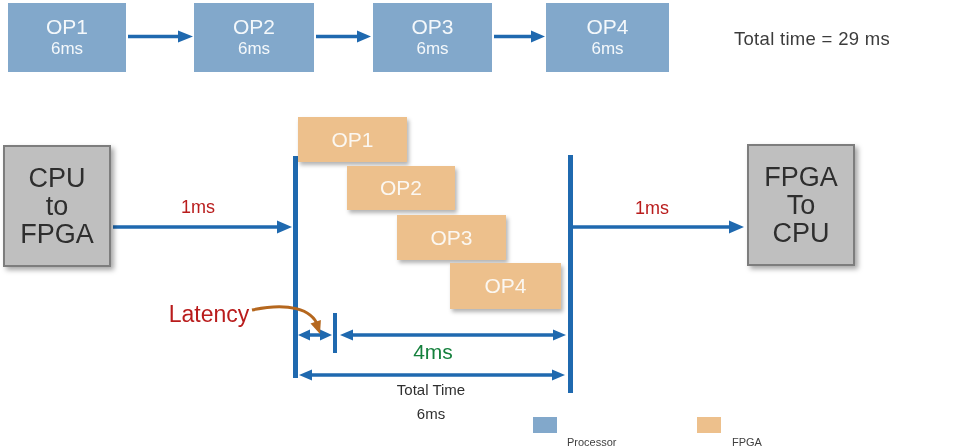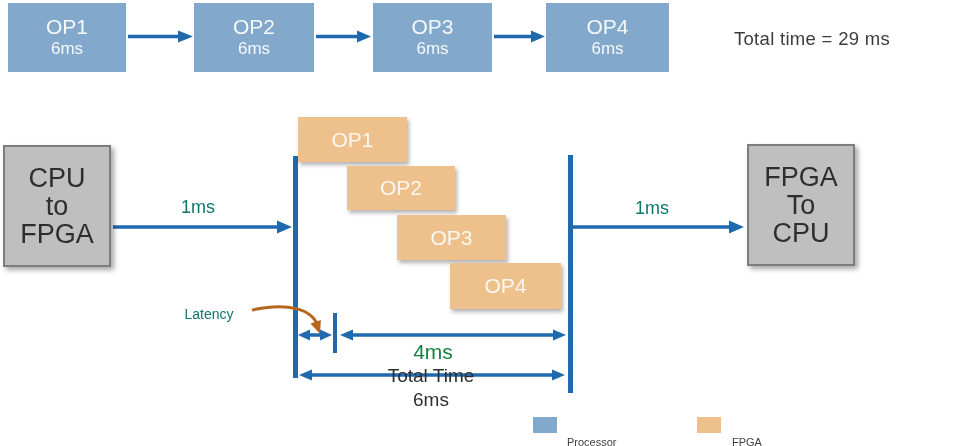--- a/index.html
+++ b/index.html
@@ -26,25 +26,25 @@
     box-shadow:3px 3px 5px rgba(0,0,0,.35);display:flex;flex-direction:column;
     align-items:center;justify-content:center;text-align:center;color:#2e2e2e;
     font-size:27px;line-height:28px;box-sizing:border-box;
   }
   
   .op-box{
     position:absolute;background:#edc08c;color:#fbf7f1;font-size:21px;
     display:flex;align-items:center;justify-content:center;
     box-shadow:2px 3px 4px rgba(0,0,0,.3);
   }
-  .lbl{position:absolute;color:#0f766e;text-align:center;}
+  .lbl{position:absolute;color:#b91c1c;text-align:center;}
   .lbl-1ms{font-size:18px;width:80px;}
-  .lbl-latency{left:159px;top:303px;width:100px;font-size:14px;line-height:23px;}
+  .lbl-latency{left:159px;top:303px;width:100px;font-size:23px;line-height:23px;}
   .lbl-4ms{left:393px;top:340px;width:80px;font-size:21px;color:#15803d;}
-  .lbl-total{left:361px;top:364px;width:140px;font-size:19px;line-height:24px;color:#2f2f2f;}
+  .lbl-total{left:361px;top:378px;width:140px;font-size:15px;line-height:24px;color:#2f2f2f;}
   
   .swatch{position:absolute;width:24px;height:16px;top:417px;}
   .legend-label{position:absolute;top:436px;font-size:11px;color:#3f3f3f;}
   .watermark{position:absolute;left:790px;top:420px;font-size:18px;color:#b6e2a7;letter-spacing:.5px;}
   svg.overlay{position:absolute;left:0;top:0;pointer-events:none;}
 </style>
 </head>
 <body>
 
 <div id="canvas">

